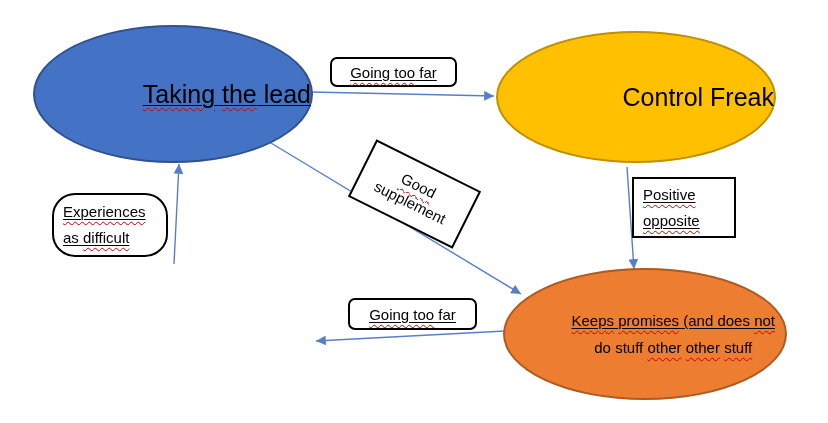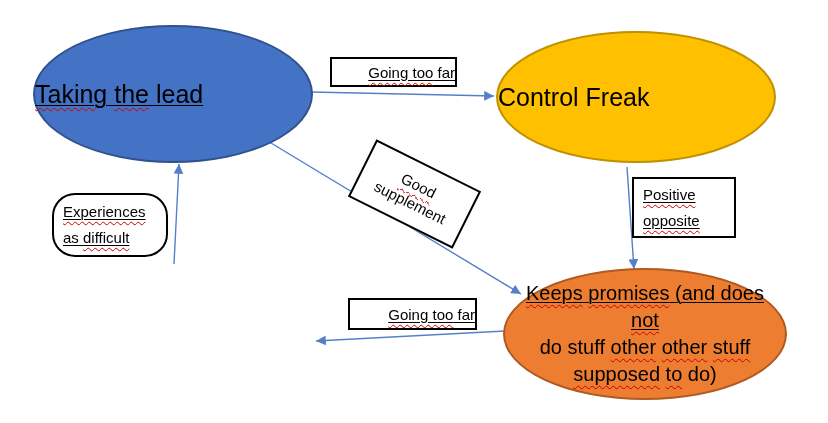--- a/index.html
+++ b/index.html
@@ -5,30 +5,30 @@
   html,body{margin:0;padding:0;background:#fff;}
   #canvas{
     position:relative;width:828px;height:423px;background:#ffffff;
     font-family:"Liberation Sans",sans-serif;color:#000;overflow:hidden;
   }
   
   #connectors{position:absolute;left:0;top:0;z-index:1;}
   
   .node{
     position:absolute;border-radius:50%;display:flex;align-items:center;
-    justify-content:flex-start;z-index:2;box-sizing:border-box;text-align:center;
+    justify-content:flex-end;z-index:2;box-sizing:border-box;text-align:center;
   }
   .node-label{font-size:25px;line-height:1.2;}
-  .node-label-small{font-size:20px;line-height:27px;padding:0 10px;}
+  .node-label-small{font-size:15px;line-height:27px;padding:0 10px;}
   
   .edge-box{
     position:absolute;background:#fff;border:2px solid #000;z-index:3;
     display:flex;align-items:center;box-sizing:border-box;font-size:15px;
   }
-  .edge-box.center{justify-content:flex-end;text-align:center;}
+  .edge-box.center{justify-content:center;text-align:center;border-radius:7px;}
   .edge-box.leftpad{padding-left:9px;}
   .edge-box .lines{line-height:26px;}
   .rot{transform:rotate(26.5deg);justify-content:center;text-align:center;}
   .rot .lines{line-height:19px;}
   
   .u{
     text-decoration-line:underline;text-decoration-color:#000;
     text-decoration-thickness:1px;text-underline-offset:2px;
   }
   .sq{
@@ -61,21 +61,20 @@
 
   <div class="node" style="left:496px;top:31px;width:280px;height:132px;background:#FFC000;border:2px solid #BF9000;">
     <div class="node-label">Control Freak</div>
   </div>
 
 
   <div class="node" style="left:503px;top:268px;width:284px;height:132px;background:#ED7D31;border:2px solid #AE5A21;">
     <div class="node-label-small">
       <div class="u"><span class="sq">Keeps</span><span> </span><span class="sq">promises</span><span> (and does </span><span class="sq">not</span></div>
       <div><span>do stuff </span><span class="sq">other</span><span> </span><span class="sq">other</span><span> </span><span class="sq">stuff</span></div>
-      <div><span class="sq">supposed</span><span> </span><span class="sq">to</span><span> do)</span></div>
     </div>
   </div>
 
   <div class="edge-box center" style="left:330px;top:57px;width:127px;height:30px;">
     <div class="u"><span class="sq">Going too</span><span> far</span></div>
   </div>
 
   <div class="edge-box rot" style="left:356px;top:162px;width:117px;height:64px;">
     <div class="lines">
       <div><span class="sq">Good</span></div>

